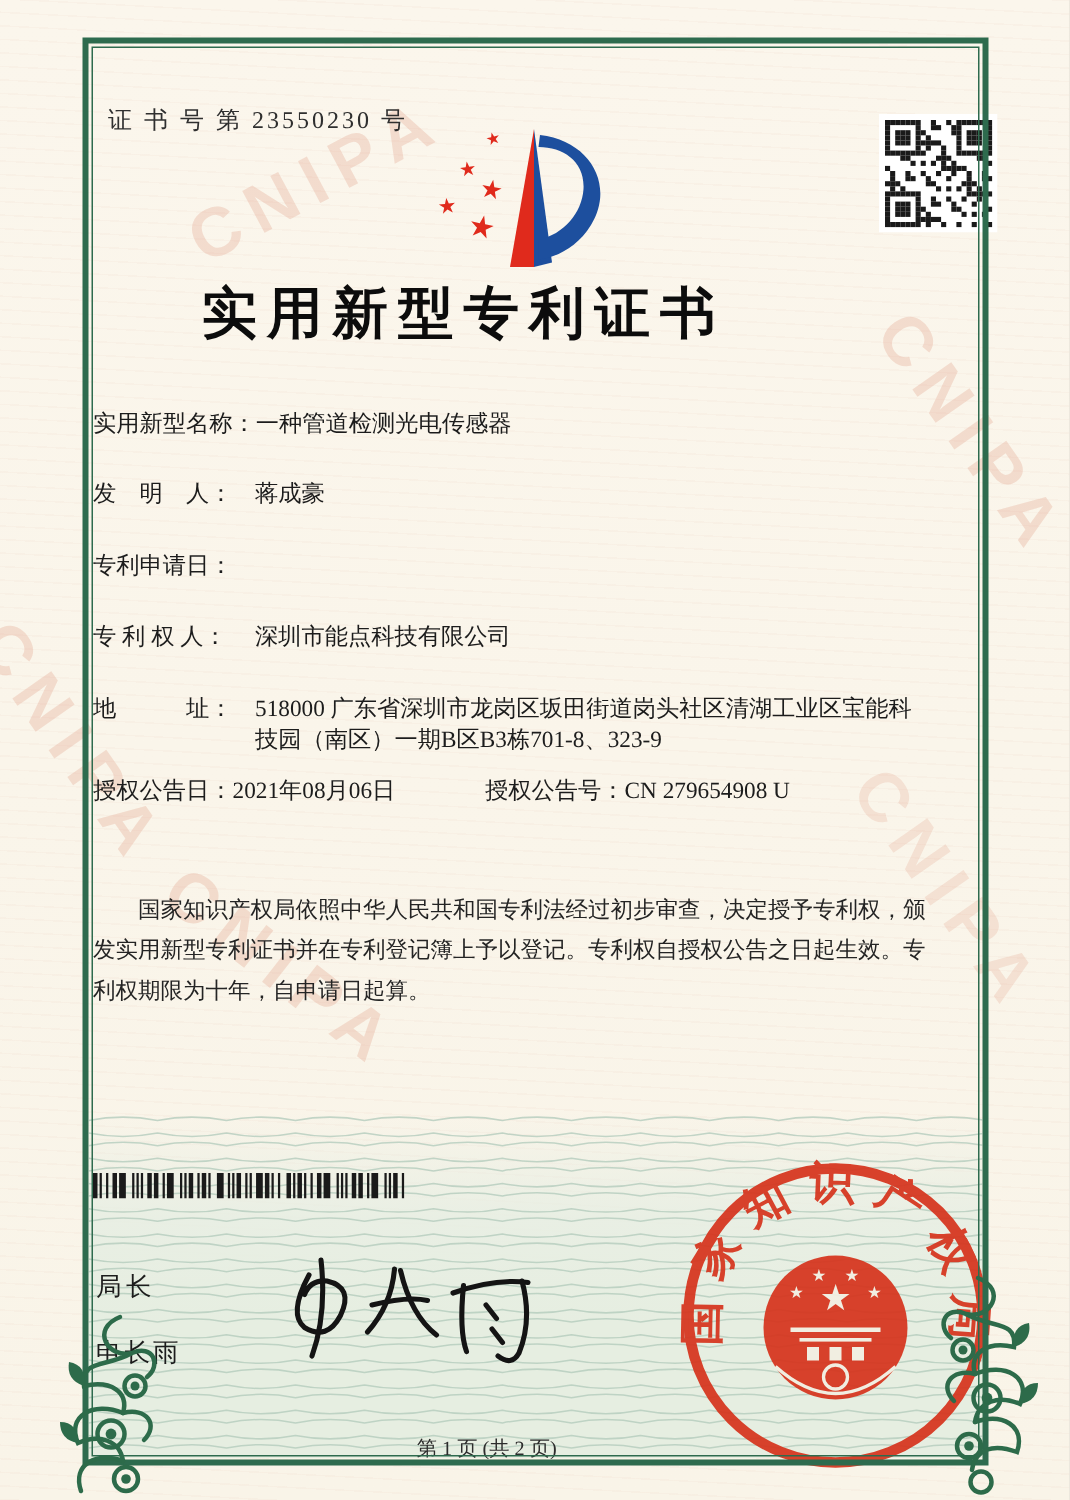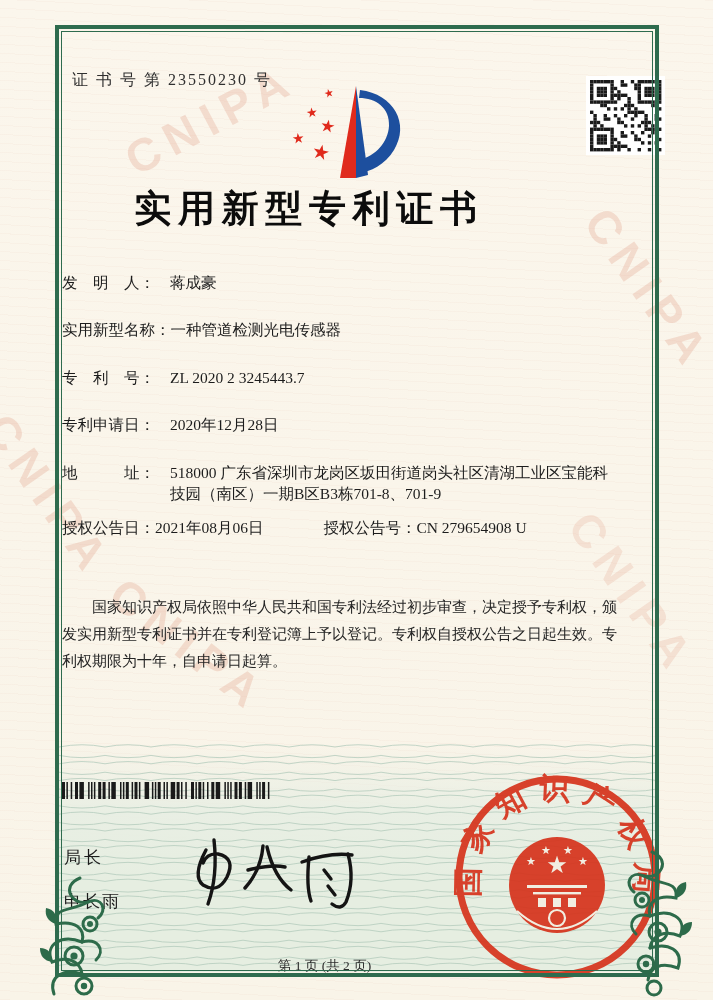--- a/index.html
+++ b/index.html
@@ -308,38 +308,37 @@
       <rect x="41.4" y="72" width="3.4" height="3.4" fill="#1a1a1a"></rect>
       <rect x="51.6" y="72" width="3.4" height="3.4" fill="#1a1a1a"></rect>
       <rect x="61.8" y="72" width="3.4" height="3.4" fill="#1a1a1a"></rect>
       <rect x="72" y="72" width="3.4" height="3.4" fill="#1a1a1a"></rect>
     </svg>
 
   <div class="title">实用新型专利证书</div>
 
   <div class="fields">
     <div class="row">
+      <span class="lab">实用新型名称：</span>
+      <span class="val">一种管道检测光电传感器</span>
+    </div>
+    <div class="row">
       <span class="lab">发　明　人：</span>
       <span class="val">蒋成豪</span>
     </div>
     <div class="row">
-      <span class="lab">实用新型名称：</span>
-      <span class="val">一种管道检测光电传感器</span>
+      <span class="lab">专利申请日：</span>
     </div>
     <div class="row">
-      <span class="lab">专　利　号：</span>
-      <span class="val">ZL 2020 2 3245443.7</span>
-    </div>
-    <div class="row">
-      <span class="lab">专利申请日：</span>
-      <span class="val">2020年12月28日</span>
+      <span class="lab">专 利 权 人：</span>
+      <span class="val">深圳市能点科技有限公司</span>
     </div>
     <div class="row addr">
       <span class="lab">地　　　址：</span>
-      <span class="val" style="max-width:452px;">518000 广东省深圳市龙岗区坂田街道岗头社区清湖工业区宝能科技园（南区）一期B区B3栋701-8、701-9</span>
+      <span class="val" style="max-width:452px;">518000 广东省深圳市龙岗区坂田街道岗头社区清湖工业区宝能科技园（南区）一期B区B3栋701-8、323-9</span>
     </div>
     <div class="row grant">
       <span><span>授权公告日：</span><span>2021年08月06日</span></span>
       <span class="pair2"><span>授权公告号：</span><span>CN 279654908 U</span></span>
     </div>
   </div>
 
   <div class="paras">
     <p>国家知识产权局依照中华人民共和国专利法经过初步审查，决定授予专利权，颁发实用新型专利证书并在专利登记簿上予以登记。专利权自授权公告之日起生效。专利权期限为十年，自申请日起算。</p>
   </div>

